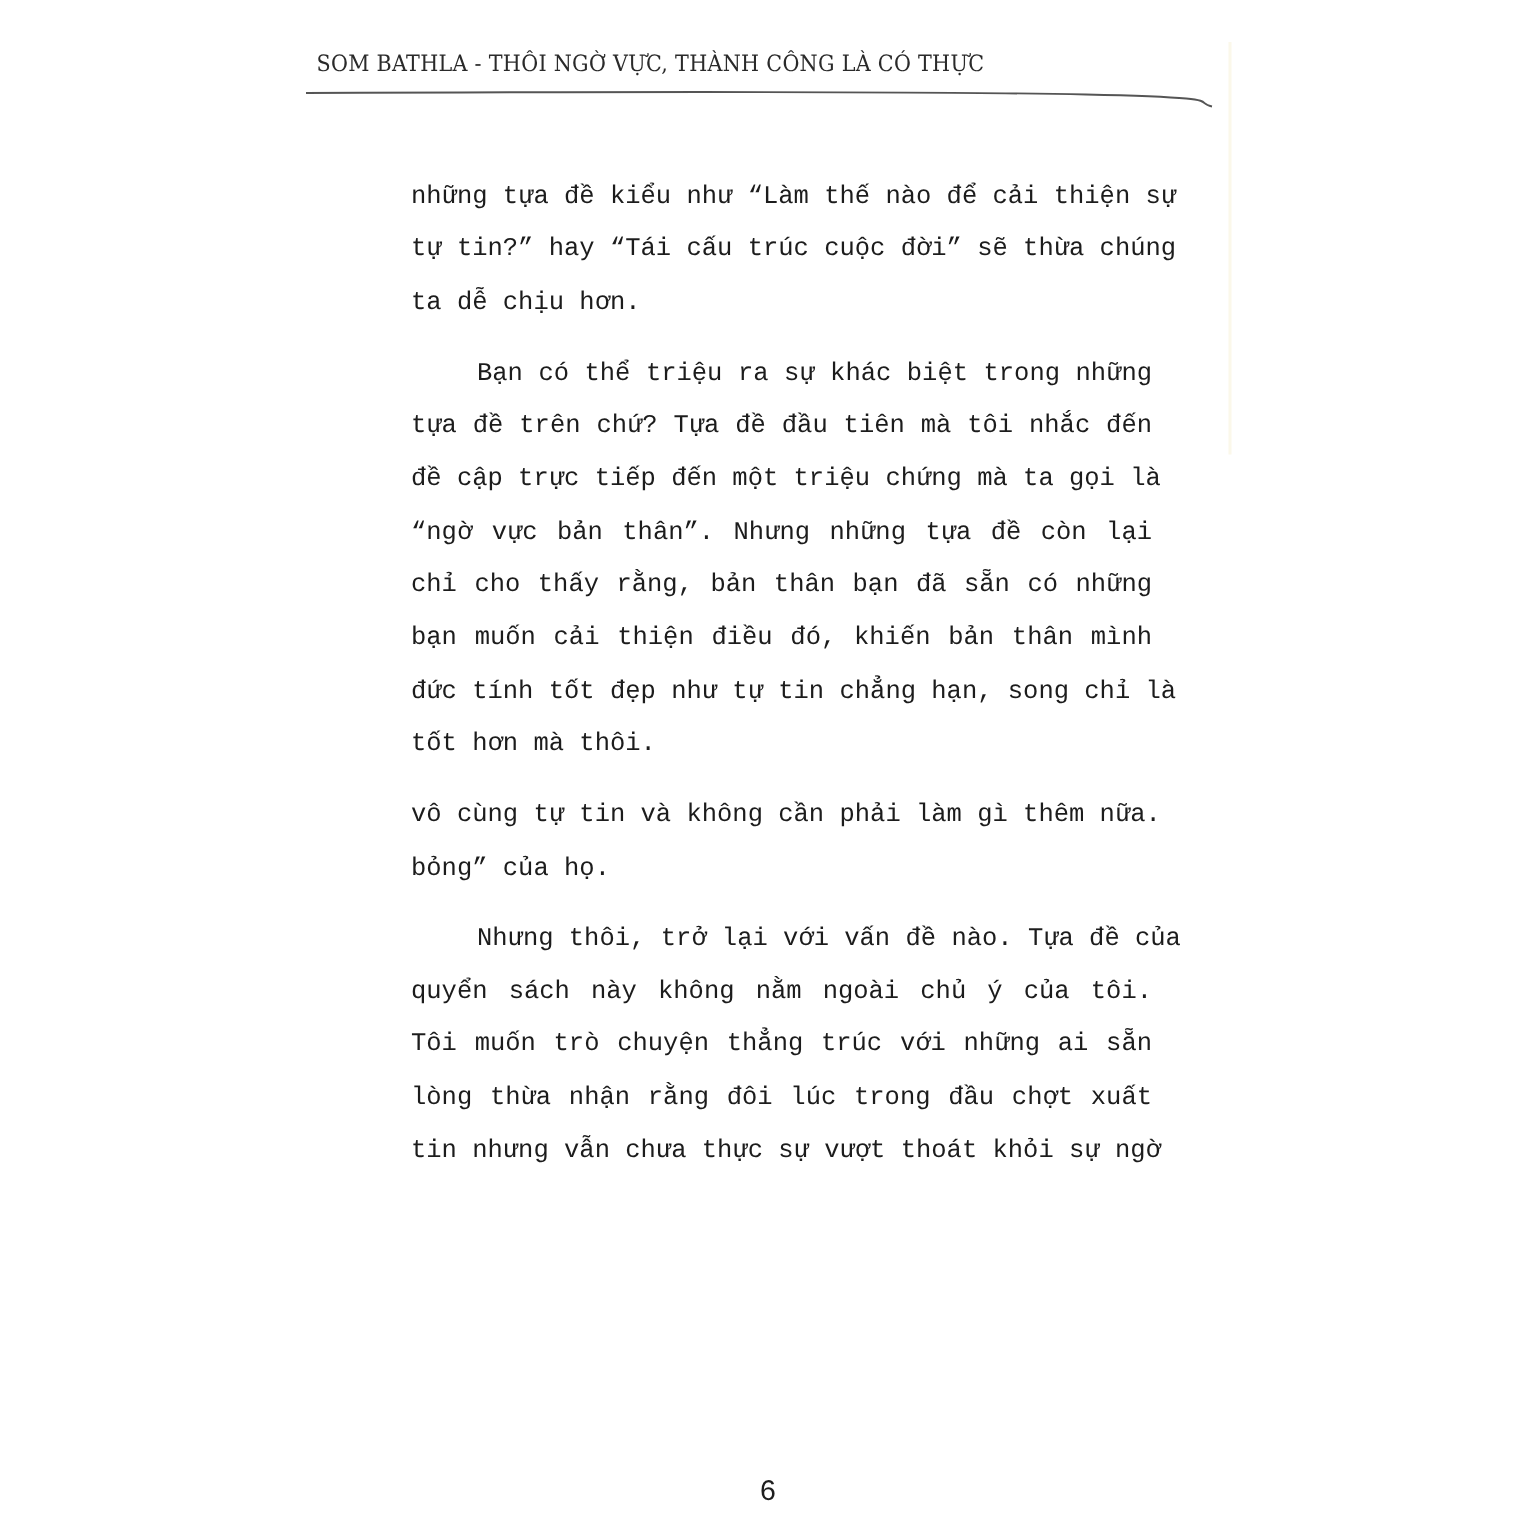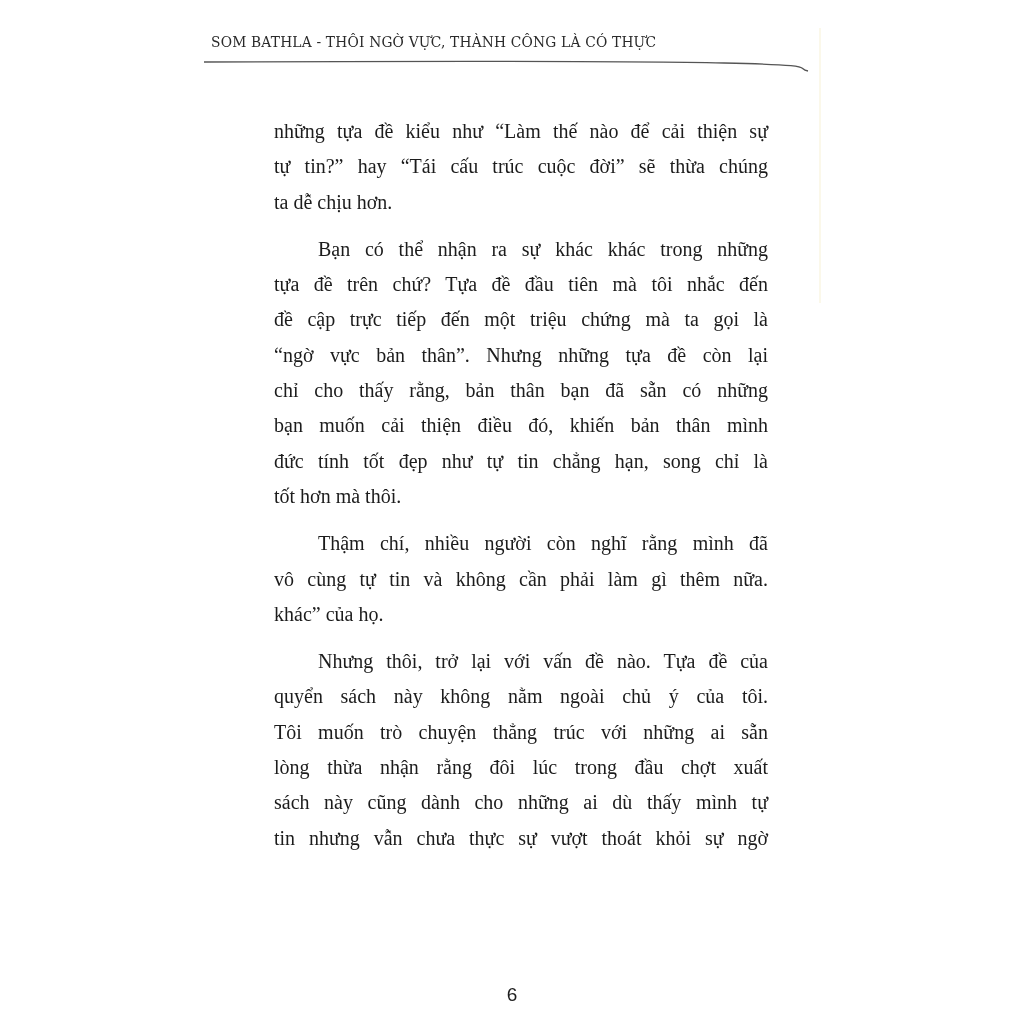--- a/index.html
+++ b/index.html
@@ -42,22 +42,22 @@
       top: 60px;
       width: 604px;
       height: 14px;
       overflow: visible;
     }
     .body-text {
       position: absolute;
       left: 274px;
       top: 114px;
       width: 494px;
-      font-family: Liberation Serif, serif;
-      font-size: 20px;
+      font-family: Liberation Mono, monospace;
+      font-size: 17px;
       line-height: 35.3px;
       color: #1c1c1c;
     }
     .para {
       margin: 0 0 12px 0;
       text-align: left;
     }
     .line {
       display: block;
       white-space: nowrap;
@@ -96,42 +96,40 @@
 
   <div class="body-text">
 
     <div class="para">
       <span class="line">những tựa đề kiểu như “Làm thế nào để cải thiện sự</span>
       <span class="line">tự tin?” hay “Tái cấu trúc cuộc đời” sẽ thừa chúng</span>
       <span class="line last">ta dễ chịu hơn.</span>
     </div>
 
     <div class="para">
-      <span class="line indent">Bạn có thể nhận ra sự khác khác trong những</span>
+      <span class="line indent">Bạn có thể triệu ra sự khác biệt trong những</span>
       <span class="line">tựa đề trên chứ? Tựa đề đầu tiên mà tôi nhắc đến</span>
       <span class="line">đề cập trực tiếp đến một triệu chứng mà ta gọi là</span>
       <span class="line">“ngờ vực bản thân”. Nhưng những tựa đề còn lại</span>
       <span class="line">chỉ cho thấy rằng, bản thân bạn đã sẵn có những</span>
       <span class="line">bạn muốn cải thiện điều đó, khiến bản thân mình</span>
       <span class="line">đức tính tốt đẹp như tự tin chẳng hạn, song chỉ là</span>
       <span class="line last">tốt hơn mà thôi.</span>
     </div>
 
     <div class="para">
-      <span class="line indent">Thậm chí, nhiều người còn nghĩ rằng mình đã</span>
       <span class="line">vô cùng tự tin và không cần phải làm gì thêm nữa.</span>
-      <span class="line last">khác” của họ.</span>
+      <span class="line last">bỏng” của họ.</span>
     </div>
 
     <div class="para">
       <span class="line indent">Nhưng thôi, trở lại với vấn đề nào. Tựa đề của</span>
       <span class="line">quyển sách này không nằm ngoài chủ ý của tôi.</span>
       <span class="line">Tôi muốn trò chuyện thẳng trúc với những ai sẵn</span>
       <span class="line">lòng thừa nhận rằng đôi lúc trong đầu chợt xuất</span>
-      <span class="line">sách này cũng dành cho những ai dù thấy mình tự</span>
       <span class="line">tin nhưng vẫn chưa thực sự vượt thoát khỏi sự ngờ</span>
     </div>
 
   </div>
 
   <div class="page-number">6</div>
 
 </div>
 
 </body></html>

